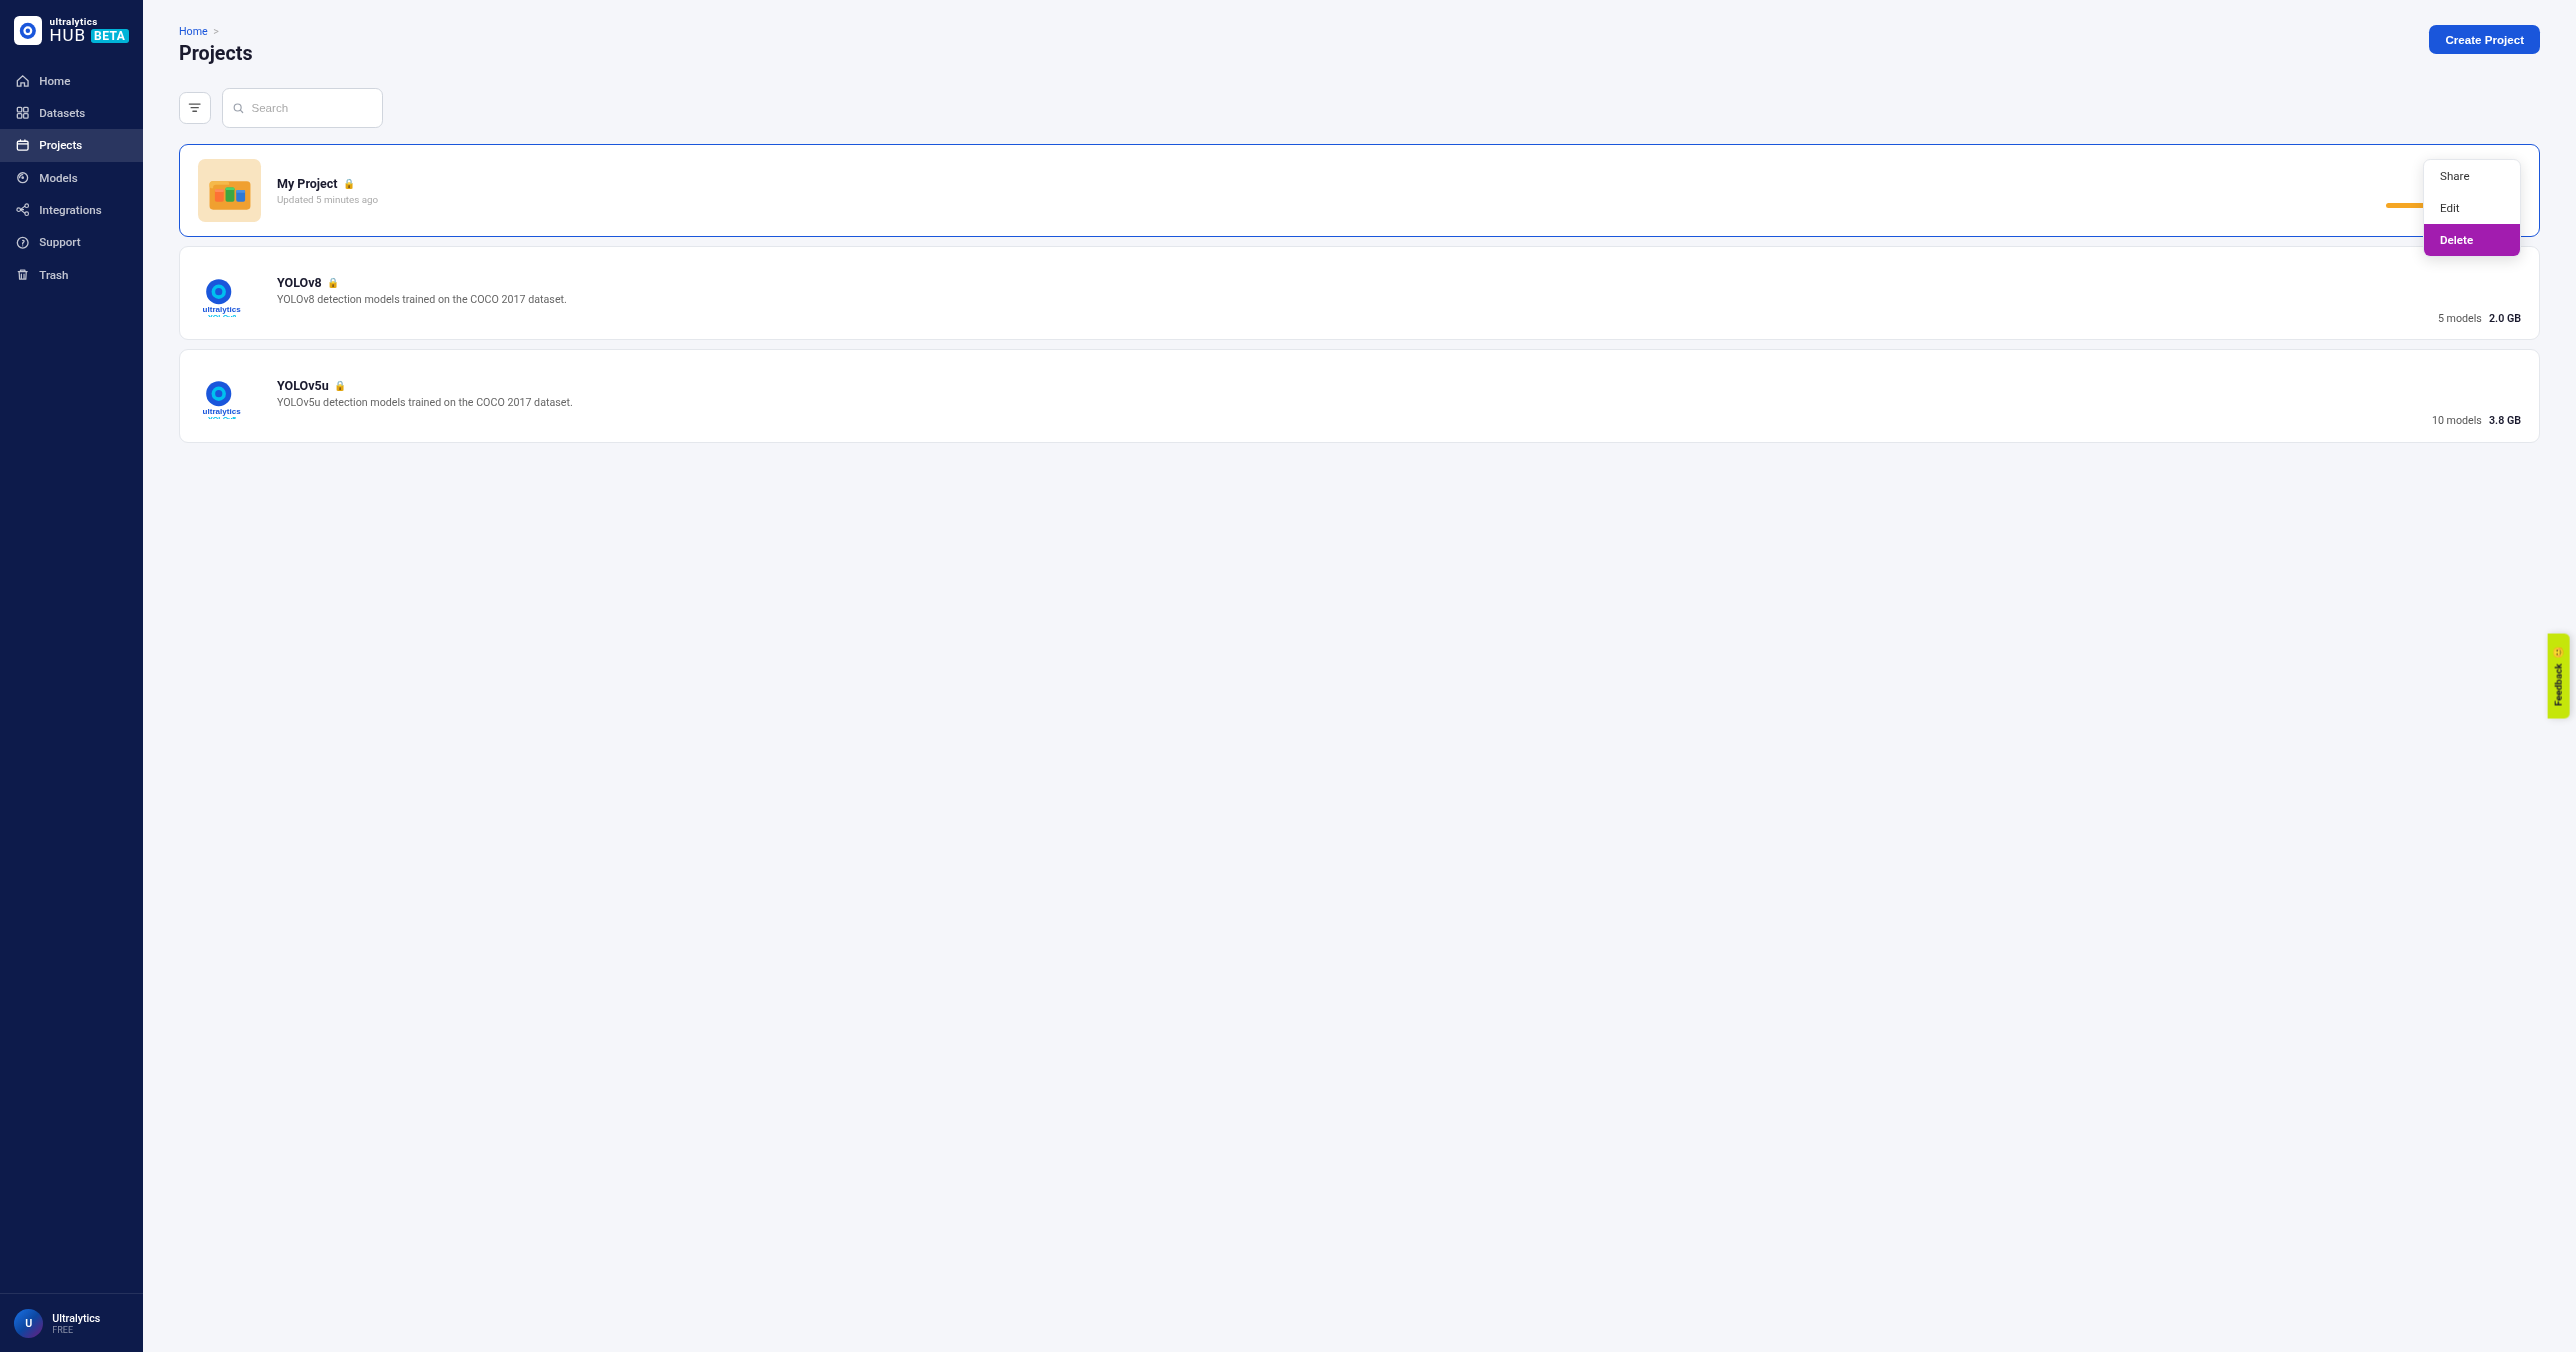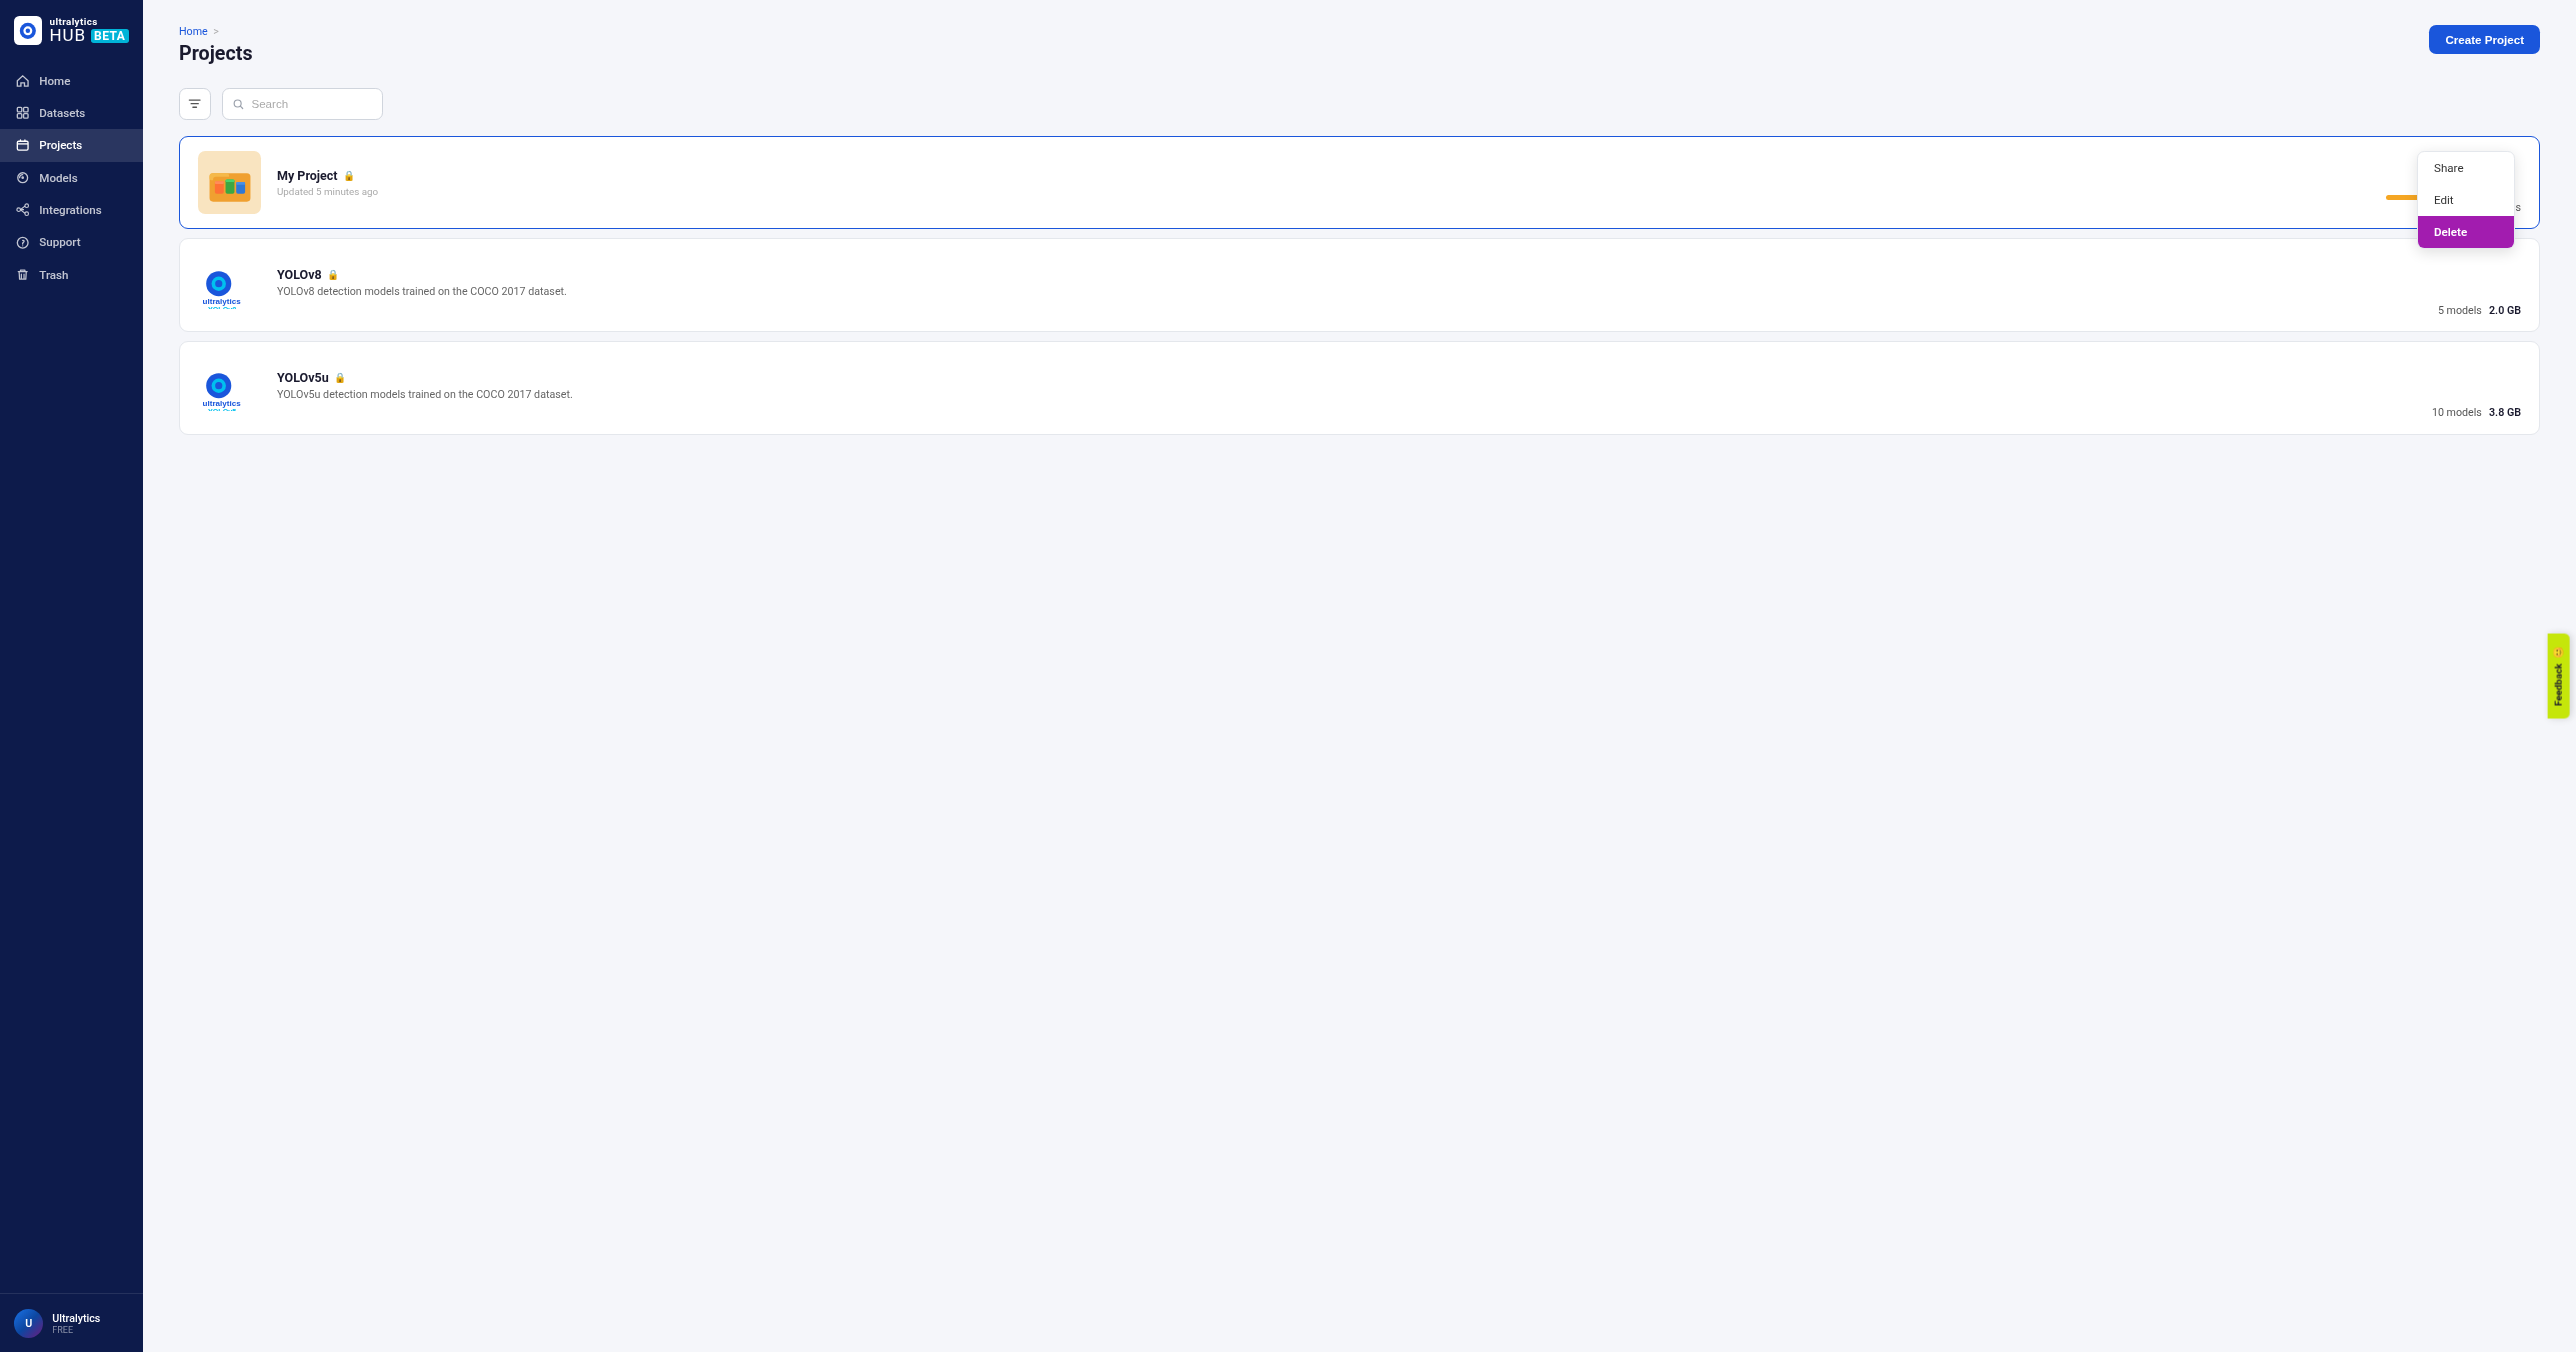--- a/index.html
+++ b/index.html
@@ -79,21 +79,21 @@
     .page-title { font-size: 19.7px; font-weight: 700; color: #1a1a2e; margin-bottom: 19.7px; }
 
     
     .toolbar { display: flex; align-items: center; gap: 10.7px; margin-bottom: 16px; }
     .filter-btn {
       width: 32px; height: 32px; border: 1.3px solid #d0d5dd; border-radius: 7.2px; background: white;
       display: flex; align-items: center; justify-content: center; cursor: pointer; color: #555;
     }
     .search-wrap {
       display: flex; align-items: center; background: white; border: 1.3px solid #d0d5dd;
-      border-radius: 7.2px; padding: 0 10.7px; height: 32px; gap: 7.2px; width: 161px;
+      border-radius: 7.2px; padding: 0 10.7px; height: 40px; gap: 7.2px; width: 161px;
     }
     .search-icon-svg { color: #9aa0ab; width: 12.5px; height: 12.5px; }
     .search-input { border: none; outline: none; font-size: 11.6px; color: #333; background: transparent; width: 100%; }
     .search-input::placeholder { color: #aaa; }
     .create-btn {
       background: #1a56db; color: white; border: none; border-radius: 7.2px;
       padding: 8px 16px; font-size: 11.6px; font-weight: 600; cursor: pointer; white-space: nowrap;
     }
 
     
@@ -124,21 +124,21 @@
     .project-card-right { display: flex; flex-direction: column; align-items: flex-end; justify-content: space-between; height: 63px; }
 
     
     .three-dot-btn {
       background: none; border: none; cursor: pointer; color: #555; font-size: 16px;
       padding: 1.8px 5.4px; border-radius: 3.6px; line-height: 1;
     }
 
     
     .dropdown-menu {
-      position: absolute; right: 24px; top: 14.3px; background: white;
+      position: absolute; right: 18px; top: 14.3px; background: white;
       border: 1.3px solid #e4e7ec; border-radius: 7.2px; box-shadow: 0 3.6px 14.3px rgba(0,0,0,0.12);
       z-index: 100; min-width: 98px; overflow: hidden;
     }
     .dropdown-item {
       padding: 9px 16px; font-size: 11.6px; color: #333; cursor: pointer;
       display: block; width: 100%;
     }
     .dropdown-item.danger { background: #a21caf; color: white; font-weight: 600; }
 
     

